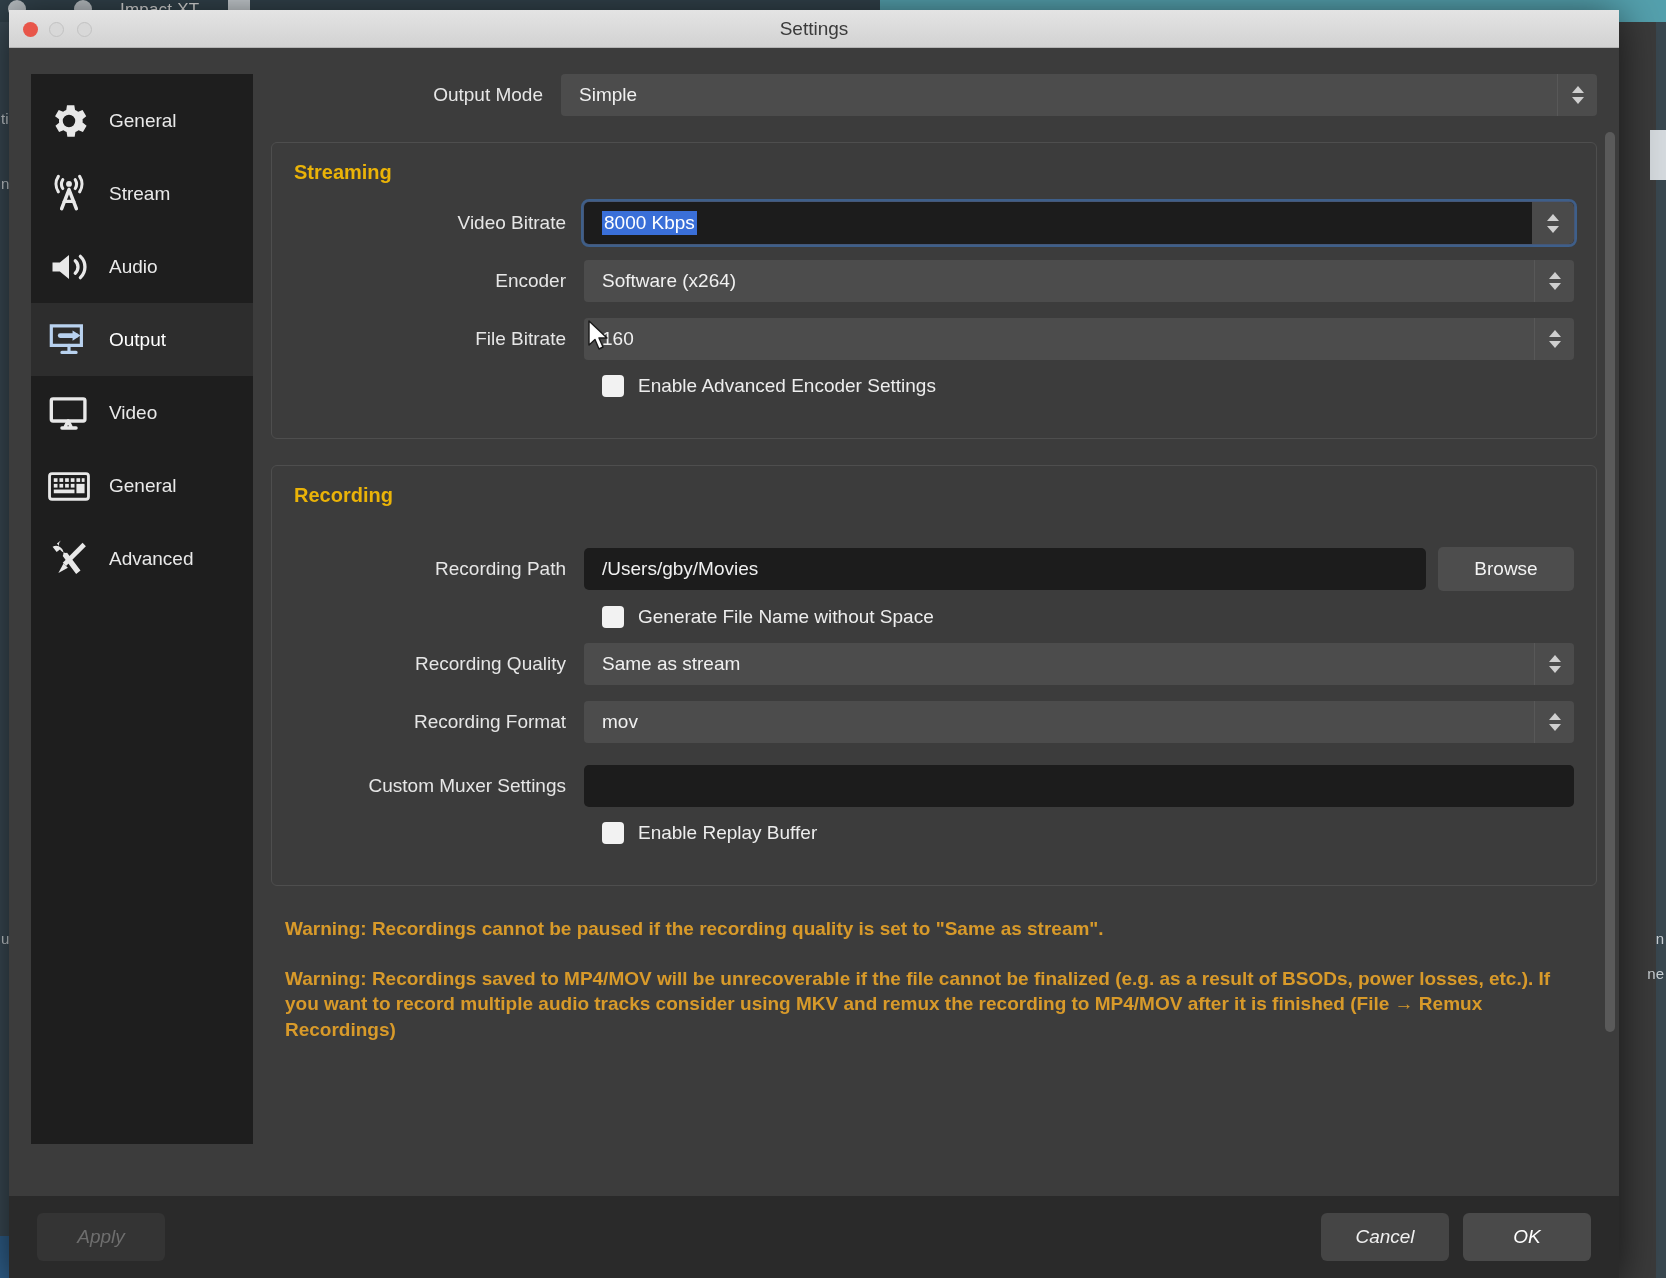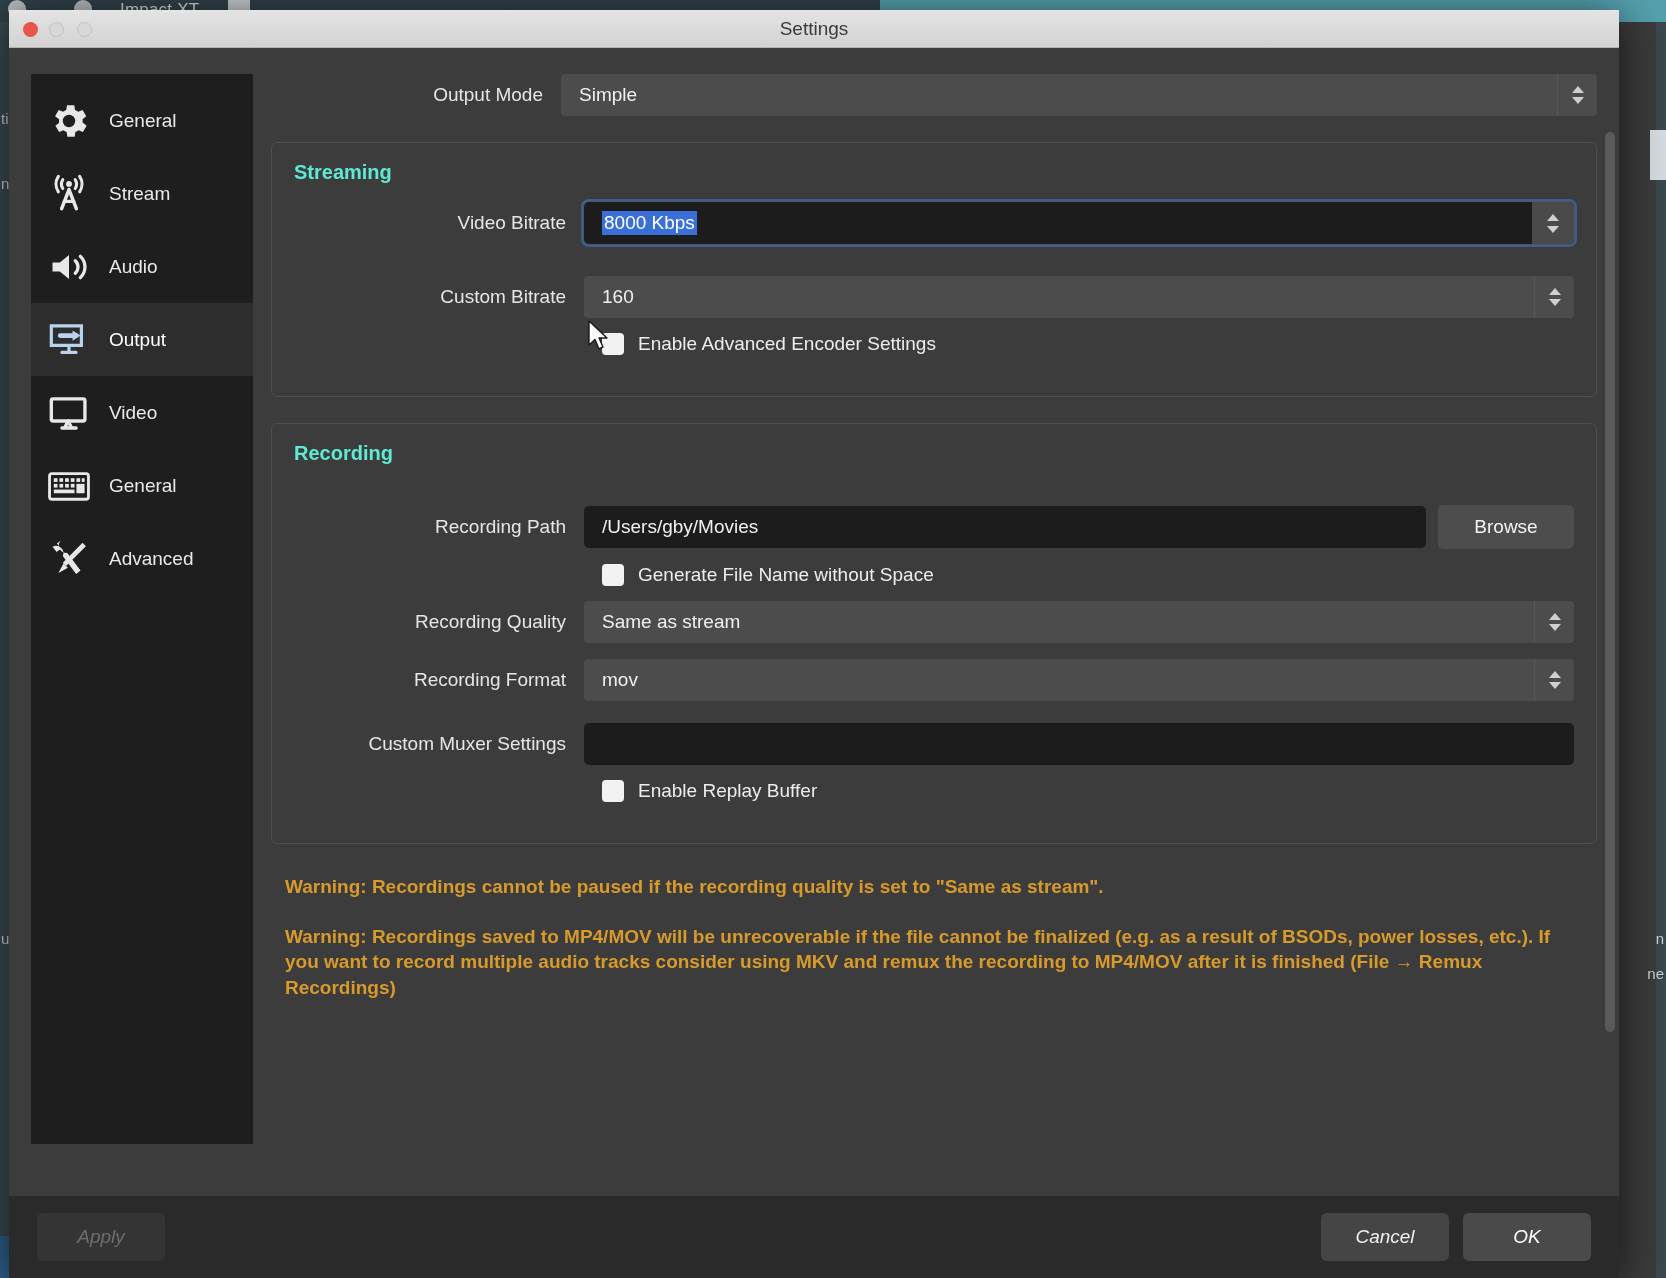--- a/index.html
+++ b/index.html
@@ -184,21 +184,21 @@
 
   
   .group {
     border: 1px solid #4e4e4e;
     border-radius: 6px;
     padding: 18px 22px 26px 22px;
     margin-top: 26px;
     background: #3c3c3c;
   }
   .group-title {
-    font-size: 20px; font-weight: bold; color: #5eead4;
+    font-size: 20px; font-weight: bold; color: #eab308;
     margin-bottom: 18px;
   }
 
   .check-row {
     display: flex; align-items: center;
     padding-left: 308px;
     height: 52px;
   }
   .checkbox {
     width: 22px; height: 22px;
@@ -418,25 +418,35 @@
             <span class="sel-text">8000 Kbps</span>
             <span class="stepper">
               <span class="chev up"></span>
               <span class="chev down"></span>
             </span>
           </div>
         </div>
 
         <div class="spacer-16"></div>
 
+        <div class="row">
+          <div class="row-label">Encoder</div>
+          <div class="combo">
+            <span>Software (x264)</span>
+            <span class="stepper">
+              <span class="chev up"></span>
+              <span class="chev down"></span>
+            </span>
+          </div>
+        </div>
 
         <div class="spacer-16"></div>
 
         <div class="row">
-          <div class="row-label">Custom Bitrate</div>
+          <div class="row-label">File Bitrate</div>
           <div class="combo">
             <span>160</span>
             <span class="stepper">
               <span class="chev up"></span>
               <span class="chev down"></span>
             </span>
           </div>
         </div>
 
         <div class="check-row">

